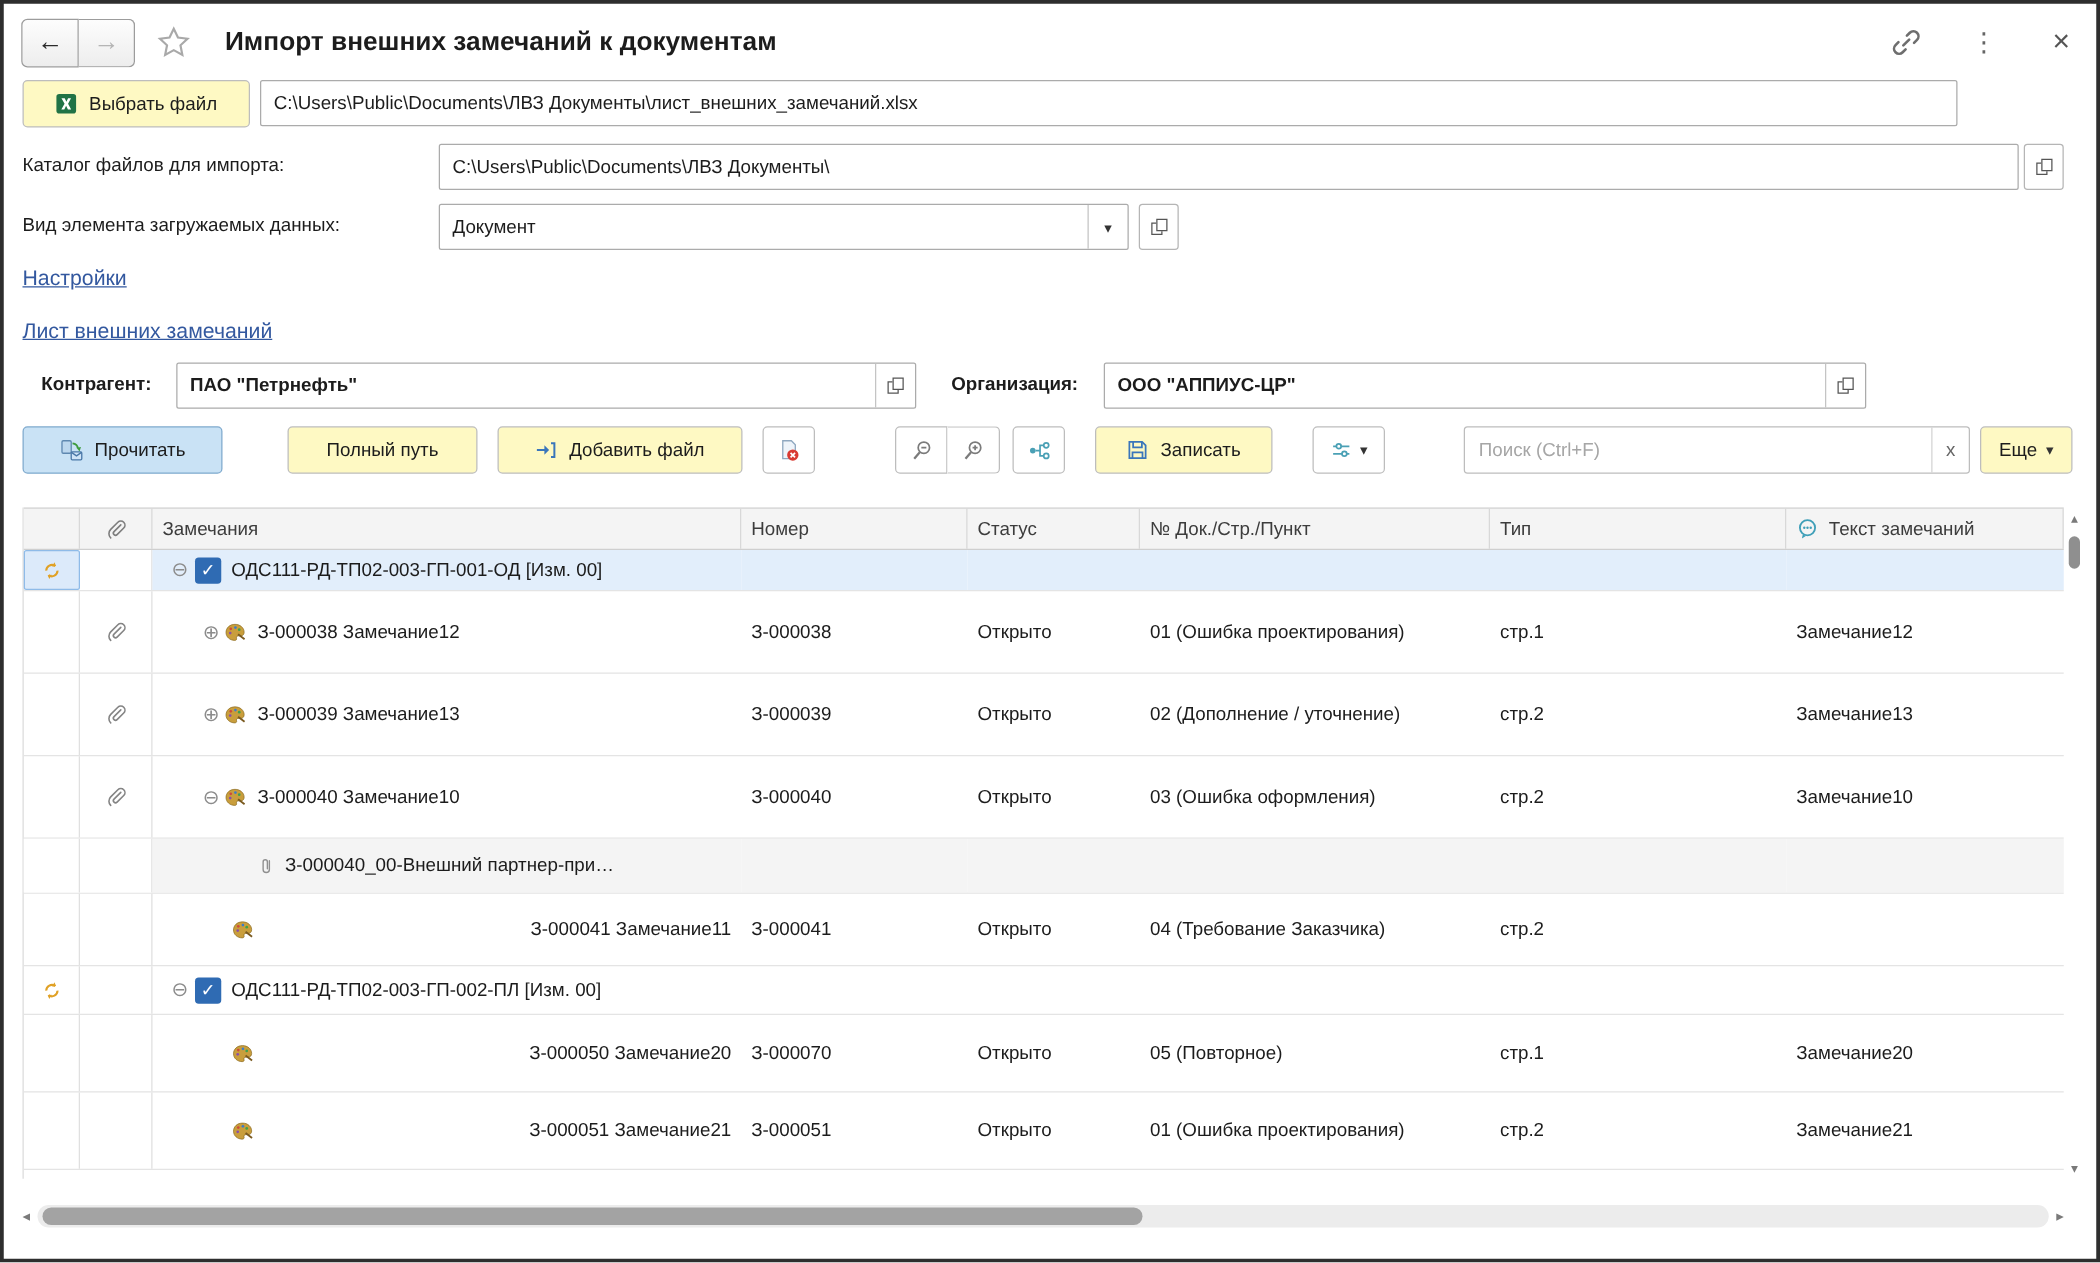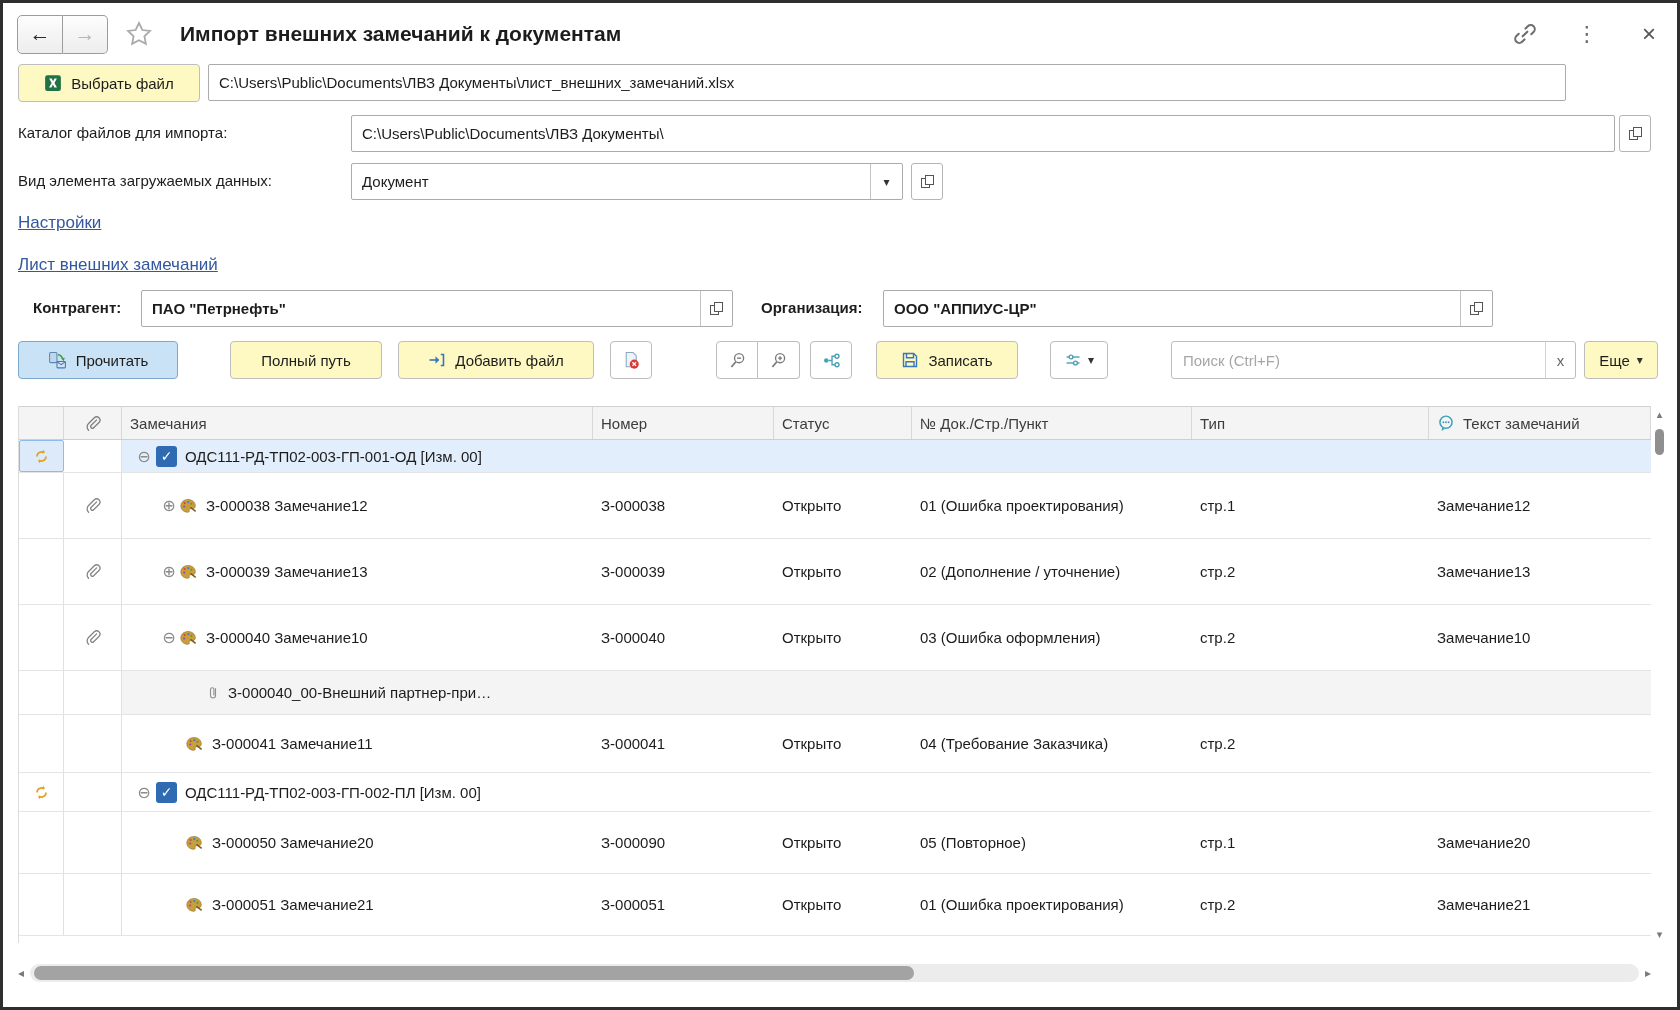--- a/index.html
+++ b/index.html
@@ -58,21 +58,21 @@
   .sel .c{background:#e2eefb;}
   .sel .c1{background:#fff;}
   .sel .c0{background:#dceafa;border:1px solid #8fbbe8;border-radius:2px;}
   .gray .c{background:#f4f4f4;}
   .gray .c0,.gray .c1{background:#fff;}
   .exp{color:#8c8c8c;font-size:16px;width:20px;flex:0 0 20px;text-align:center;}
   .cbx{width:21px;height:21px;flex:0 0 21px;background:#2f6bb3;border-radius:3px;color:#fff;font-size:14px;display:inline-flex;align-items:center;justify-content:center;margin:0 8px 0 2px;}
   .rowicon{width:18px;flex:0 0 18px;margin-right:9px;display:inline-flex;}
   .ind1{padding-left:12px;}
   .ind2{padding-left:37px;}
-  .ind3{padding-left:63px;}
+  .ind3{padding-left:63px;justify-content:space-between;}
   .ind4{padding-left:85px;}
 
   
   .vscroll{top:405px;left:1649px;width:15px;height:533px;display:flex;flex-direction:column;align-items:center;color:#7a7a7a;font-size:11px;}
   .vthumb{width:9px;height:26px;border-radius:5px;background:#8f8f8f;margin-top:8px;}
   .vsp{flex:1;}
   .hscroll{top:957px;left:15px;width:1633px;height:26px;display:flex;align-items:center;color:#7a7a7a;font-size:12px;}
   .htrack{flex:1;height:18px;border-radius:9px;background:#ececec;margin:0 6px;position:relative;}
   .hthumb{position:absolute;left:4px;top:2px;width:880px;height:14px;border-radius:7px;background:#a3a3a3;}
 </style>
@@ -508,21 +508,21 @@
               <path d="M8 2.2C4.3 2.2 1.6 4.7 1.6 8c0 3.1 2.7 5.6 6.2 5.6 1.1 0 1.6-.7 1.3-1.5-.3-.9.2-1.7 1.3-1.7h1.8c1.5 0 2.3-1.2 2.3-2.6 0-3.2-2.9-5.6-6.5-5.6z" fill="#c99e3c" stroke="#8a6a1f" stroke-width=".5"></path>
               <circle cx="5" cy="5.4" r=".95" fill="#d04a3a"></circle>
               <circle cx="8.3" cy="4.5" r=".95" fill="#3d7cc9"></circle>
               <circle cx="11" cy="6" r=".95" fill="#3fa14c"></circle>
               <circle cx="4.6" cy="8.4" r=".95" fill="#8a4fa8"></circle>
               <path d="M10.2 9.2l4.6 3.6" stroke="#7a5a20" stroke-width="1.3"></path>
             </svg>
           </span>
         <span>З-000050 Замечание20</span>
       </div>
-      <div class="c">З-000090</div>
+      <div class="c">З-000070</div>
       <div class="c">Открыто</div>
       <div class="c">05 (Повторное)</div>
       <div class="c">стр.1</div>
       <div class="c">Замечание20</div>
     </div>
 
     <div class="trow body-row" style="height:62px;">
       <div class="c c0"></div>
       <div class="c c1"></div>
       <div class="c ind3">

